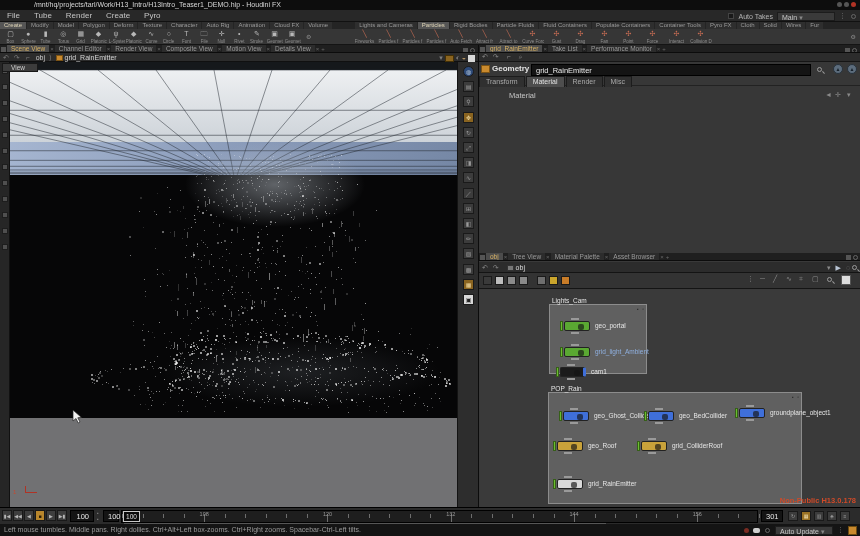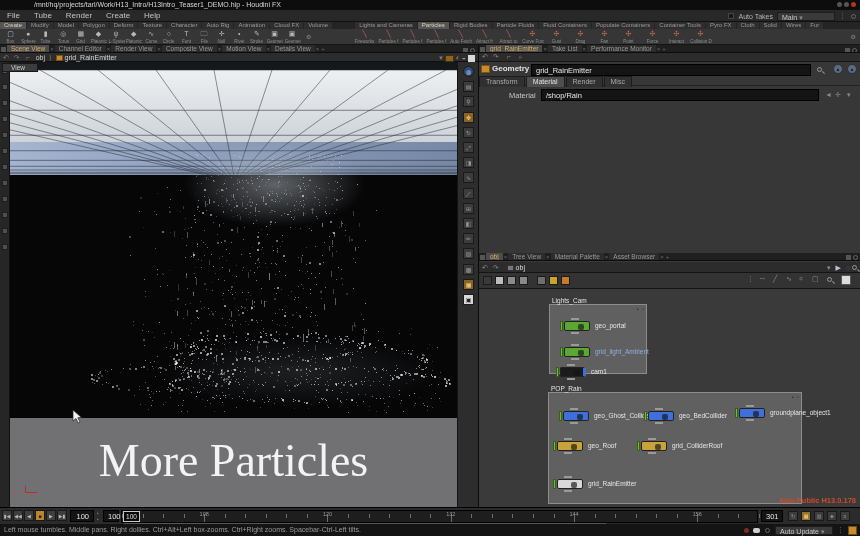--- a/index.html
+++ b/index.html
@@ -123,21 +123,21 @@
     <div class="winbtn abs" style="right:11px;"></div>
     <div class="winbtn abs" style="right:4px; background:#b03325;"></div>
   </div>
 
   <div id="menubar" class="abs clearfix">
     <div id="menu-items">
         <span class="menu-item">File</span>
         <span class="menu-item">Tube</span>
         <span class="menu-item">Render</span>
         <span class="menu-item">Create</span>
-        <span class="menu-item">Help</span>
+        <span class="menu-item">Pyro</span>
       </div>
     <div class="menu-right">
       <span class="chk"></span>
       <span style="font-size:7px;color:#b5b5b5;">Auto Takes</span>
       <span class="dropdown" style="width:58px;">
         <span>Main</span> <span class="caret">▾</span>
       </span>
       <span class="dim">⋮</span>
       <span class="mini-ring"></span>
     </div>
@@ -1940,21 +1940,20 @@
         <div style="left: 251.7px; top: 337.4px; width: 1px; height: 1px; opacity: 0.58; border-radius: 50%;"></div>
         <div style="left: 179.2px; top: 308.2px; width: 1px; height: 1px; opacity: 0.19; border-radius: 50%;"></div>
         <div style="left: 124.1px; top: 332.5px; width: 1px; height: 1px; opacity: 0.46; border-radius: 50%;"></div>
         <div style="left: 168.6px; top: 297.4px; width: 1px; height: 1px; opacity: 0.38; border-radius: 50%;"></div>
         <div style="left: 167.7px; top: 315.9px; width: 1px; height: 1px; opacity: 0.37; border-radius: 50%;"></div>
         <div style="left: 379px; top: 333.7px; width: 1px; height: 1px; opacity: 0.66; border-radius: 50%;"></div>
         <div style="left: 367.5px; top: 269.3px; width: 1px; height: 1px; opacity: 0.67; border-radius: 50%;"></div>
         <div style="left: 319.4px; top: 304.9px; width: 1px; height: 1px; opacity: 0.25; border-radius: 50%;"></div>
       </div>
     <div id="grey-band"></div>
-    <div id="overlay-text">More Particles</div>
     <div id="gnomon">
       <span class="gl">1</span>
         <div class="gx"></div>
         <div class="gy"></div>
     </div>
     <svg id="cursor" width="12" height="14">
       <polygon points="1,0 1,11 4,8.5 6.2,13 8,12 5.8,7.8 9.5,7.5" fill="#f2f2f2" stroke="#222" stroke-width="0.7"></polygon>
     </svg>
   </div>
   <div id="view-tab" class="abs">
@@ -1999,23 +1998,20 @@
       <span class="roundbtn abs" style="left:366px;top:0;">▲</span>
     </div>
     <div class="ptabs clearfix" id="param-tabs">
         <span class="ptab2">Transform</span>
         <span class="ptab2 active">Material</span>
         <span class="ptab2">Render</span>
         <span class="ptab2">Misc</span>
       </div>
     <div class="abs" style="left:0;top:36px;width:382px;height:14px;">
       <span class="abs" style="left:30px;top:2px;font-size:7.5px;color:#c4c4c4;">Material</span>
-      <span class="field abs" style="left:62px;top:0;width:278px;height:12px;">
-        <span>/shop/Rain</span>
-      </span>
       <span class="ppx abs" style="left:346px;top:2px;">◄</span>
       <span class="ppx abs" style="left:356px;top:2px;">✛</span>
       <span class="ppx abs" style="left:368px;top:2px;">▾</span>
     </div>
   </div>
 
   <div id="network-pane" class="abs">
     <div class="pane-tabs" style="width:382px;">
       <span class="mini-ic"></span><span id="net-tabs"><span class="ptab active">obj</span><span class="ptab-x">×</span><span class="ptab">Tree View</span><span class="ptab-x">×</span><span class="ptab">Material Palette</span><span class="ptab-x">×</span><span class="ptab">Asset Browser</span><span class="ptab-x">×</span></span><span class="ptab-x">+</span>
       

